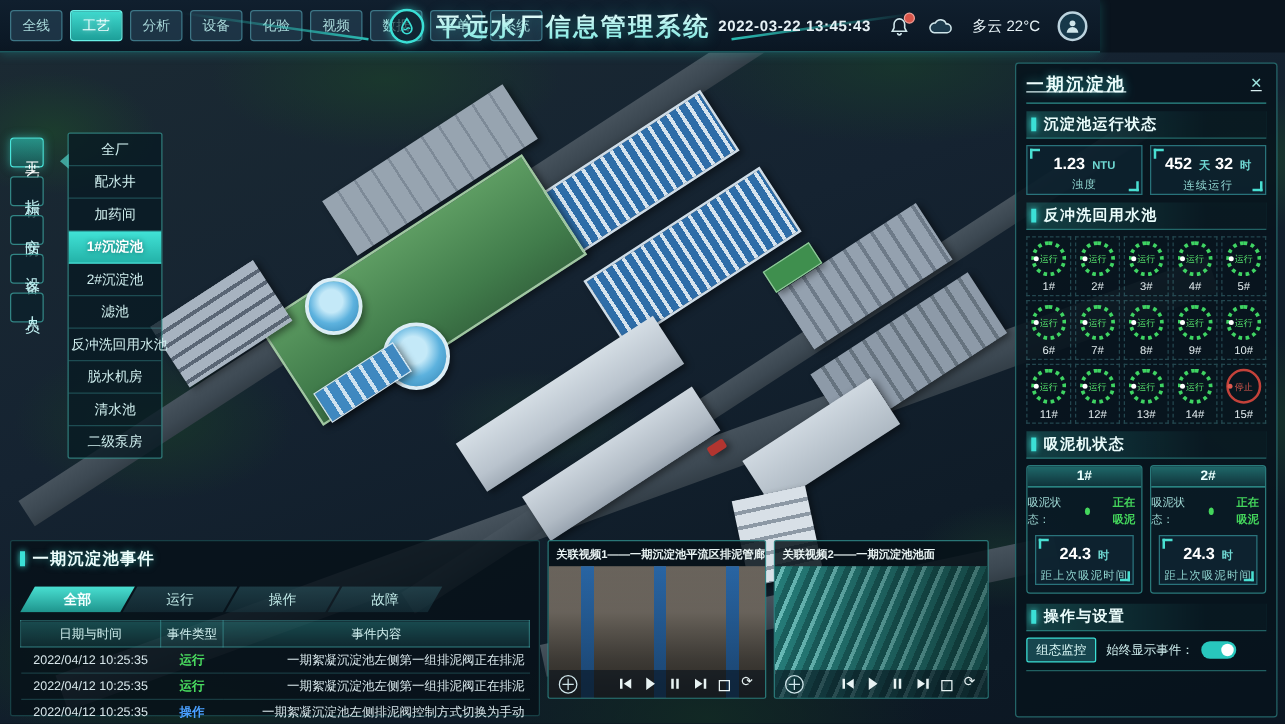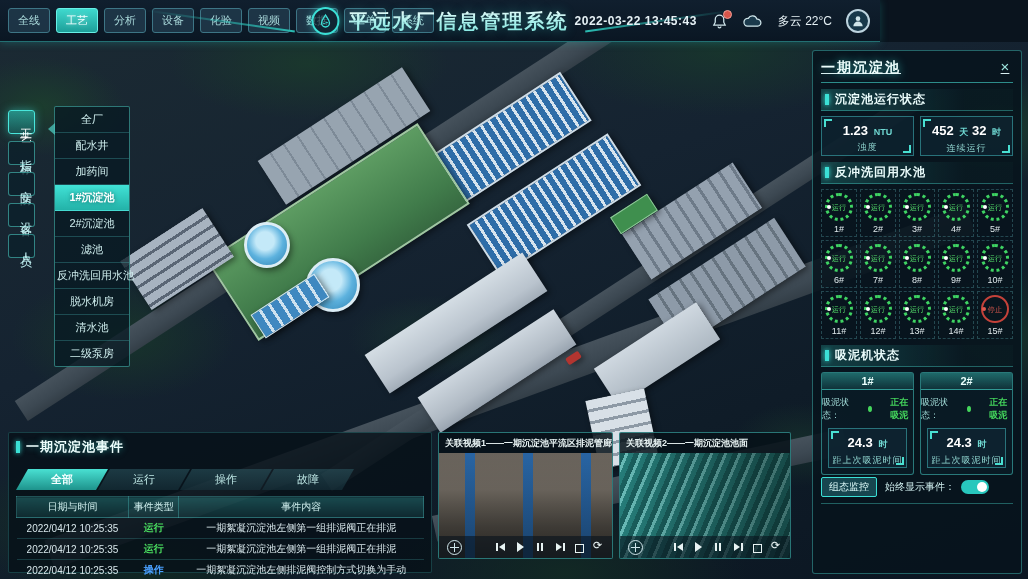--- a/index.html
+++ b/index.html
@@ -189,21 +189,21 @@
     color:#bfe8e6; background:linear-gradient(180deg,rgba(45,90,100,.55),rgba(25,55,65,.55));
     clip-path:polygon(12px 0,100% 0,calc(100% - 12px) 100%,0 100%); cursor:pointer; }
   .etab.active { background:linear-gradient(180deg,#49e0d2,#1e938c); color:#f4ffff;
     font-weight:bold; }
   .ev-table { width:100%; border-collapse:collapse; }
   .ev-table th { font-size:10px; font-weight:normal; color:#cfeeed; padding:3px 2px;
     background:linear-gradient(180deg,rgba(62,200,195,.3),rgba(62,200,195,.12));
     border:1px solid rgba(80,200,200,.35); }
   .ev-table td { font-size:10px; color:#d7e6ea; padding:3px 4px; text-align:center;
     border-bottom:1px solid rgba(80,200,200,.22); white-space:nowrap; }
-  .ev-table td.content { text-align:center; }
+  .ev-table td.content { text-align:right; }
   .etype.run { color:#4ade60; font-weight:bold; }
   .etype.op { color:#4aa0ff; font-weight:bold; }
   .etype.fault { display:inline-block; background:#7e241c; color:#ffb3aa; font-size:9px;
     padding:1px 7px; border-radius:2px; }
 
   
   .video { position:absolute; top:432px; height:127px; z-index:7;
     background:rgba(6,16,24,.85); border:1px solid rgba(70,200,195,.55); border-radius:2px;
     display:flex; flex-direction:column; overflow:hidden; }
   .video.v1 { left:438px; width:175px; }
@@ -534,20 +534,24 @@
         <div class="cbox">
           <div class="stat-val">
             <span class="v">24.3</span>
             <span class="u">时</span>
           </div>
           <div class="stat-lbl">距上次吸泥时间</div>
         </div>
       </div>
     </div>
 
+  <div class="sec-h" style="margin-top:8px;">
+    <span class="bar"></span>
+    <span class="txt">操作与设置</span>
+  </div>
   <div class="settings-row">
     <button class="btn">组态监控</button>
     <span class="toggle-lbl">始终显示事件：</span>
     <span class="toggle"></span>
   </div>
 </div>
 
 <div class="events">
   <div class="ev-title">
     <span class="bar"></span>

